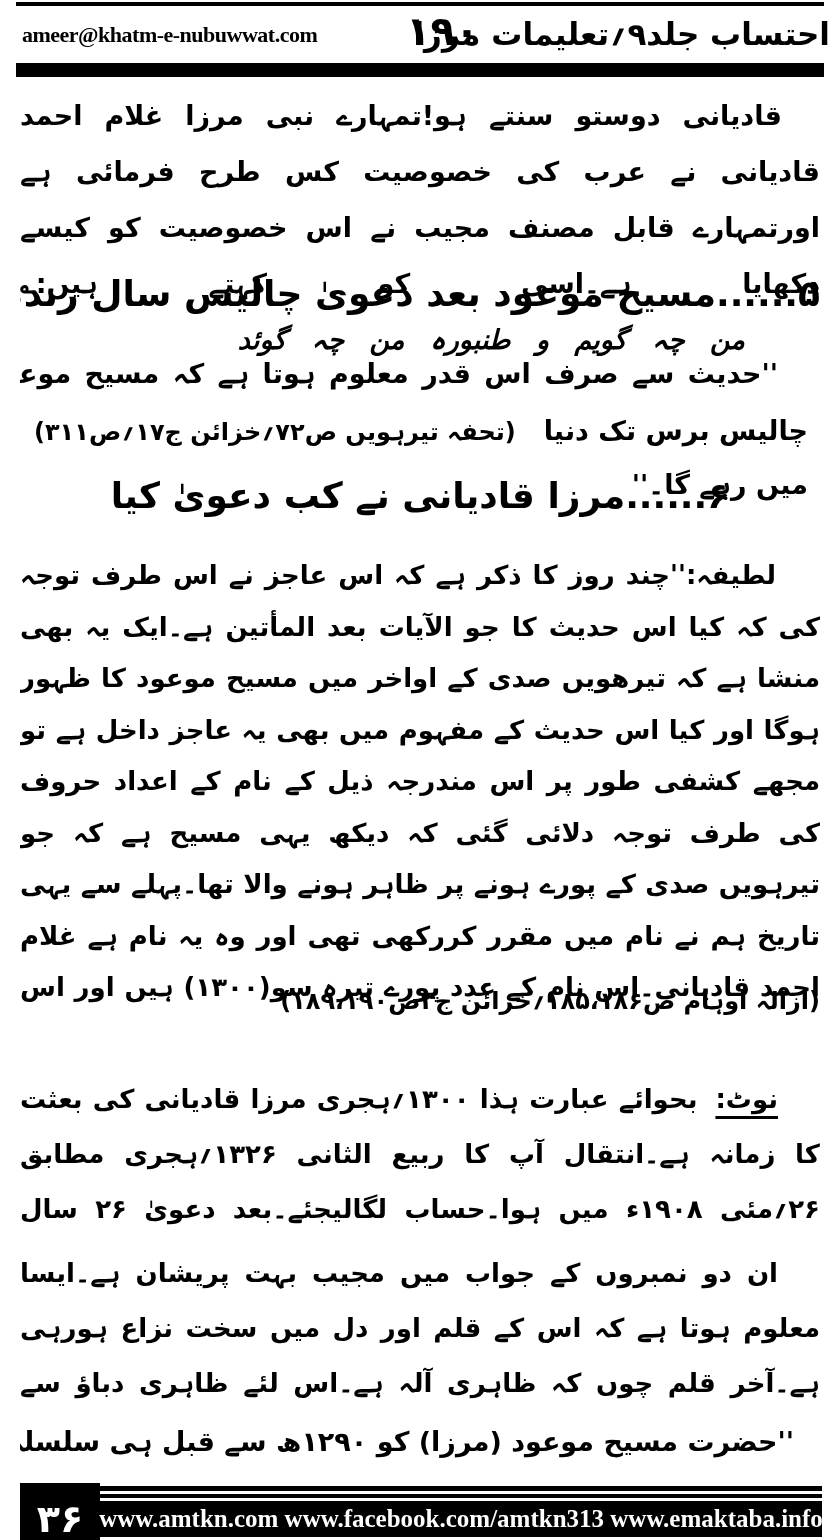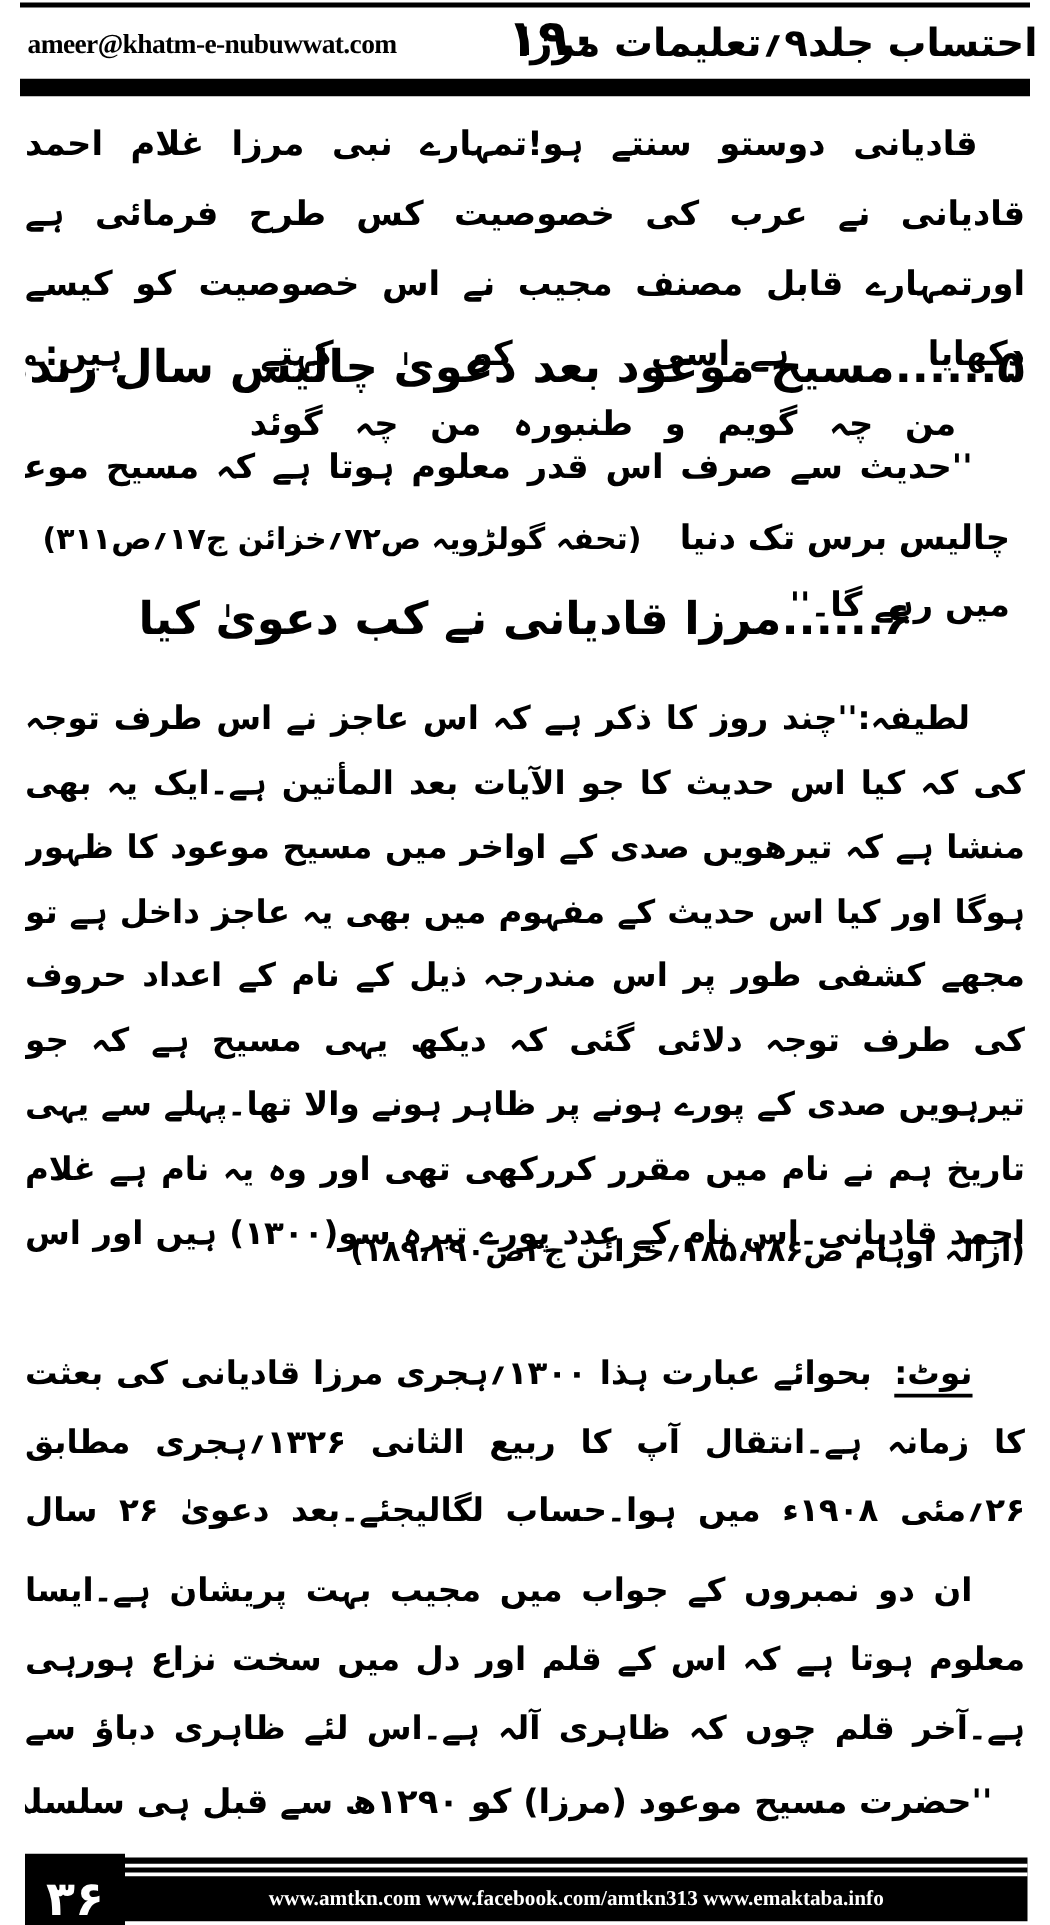--- a/index.html
+++ b/index.html
@@ -29,21 +29,21 @@
   .pagenum-top { left:406px; top:8px; font-size:40px; }
   .book-title { right:10px; top:16px; font-size:31px; }
   .thick-bar { left:16px; right:16px; top:63px; height:14px; background:var(--ink); }
   
   .block { left:20px; width:800px; }
   .para {
     font-size:27px; line-height:56px;
     text-align:justify;
   }
   .indent { text-indent:38px; }
-  .verse { word-spacing:16px; letter-spacing:2px; margin-right:55px; white-space:nowrap; }
+  .verse { word-spacing:16px; letter-spacing:2px; margin-right:75px; white-space:nowrap;font-style:italic; }
   .heading {
     font-size:36px; line-height:64px;
     text-align:center; white-space:nowrap; overflow:hidden;
   }
   .quote-line1 {
     top:346px; padding:0 42px 0 55px;
     font-size:27px; line-height:56px;
     text-align:right; white-space:nowrap; overflow:hidden;
     word-spacing:4px;
   }
@@ -92,41 +92,41 @@
     background:var(--ink);
   }
   .stripe { position:absolute; left:0; right:0; height:3px; background:var(--paper); }
   .stripe-1 { top:5px; }
   .stripe-2 { top:12px; }
   .footer-urls {
     position:absolute; left:0; right:0; top:15px; bottom:0;
     display:flex; align-items:center; justify-content:center;
     color:var(--paper);
     font-family:"Liberation Serif", serif; font-weight:bold;
-    font-size:17px; white-space:nowrap;
+    font-size:25px; white-space:nowrap;
   }
 </style>
 </head>
 <body>
 
 <div>
 
   <div class="abs top-rule"></div>
   <div class="abs email latin">ameer@khatm-e-nubuwwat.com</div>
   <div class="abs pagenum-top urdu">۱۹۰</div>
   <div class="abs book-title urdu">احتساب جلد۹؍تعلیمات مرزا</div>
   <div class="abs thick-bar"></div>
 
   <p class="abs block urdu para indent" style="top:88px;"><span>قادیانی دوستو سنتے ہو!تمہارے نبی مرزا غلام احمد قادیانی نے عرب کی خصوصیت کس طرح فرمائی ہے اورتمہارے قابل مصنف مجیب نے اس خصوصیت کو کیسے دکھایا ہے۔اسی کو کہتے ہیں:؎</span> <span class="verse">من چہ گویم و طنبورہ من چہ گوئد</span></p>
 
   <div class="abs block urdu heading" style="top:262px;">۵......مسیح موعود بعد دعویٰ چالیس سال زندہ رہے گا</div>
   <div class="abs block urdu quote-line1">''حدیث سے صرف اس قدر معلوم ہوتا ہے کہ مسیح موعود اپنے دعوے کے بعد</div>
   <div class="abs block quote-row">
     <span class="urdu quote-part2">چالیس برس تک دنیا میں رہے گا۔''</span>
-    <span class="urdu ref">(تحفہ گولڑویہ ص۷۲؍خزائن ج۱۷؍ص۳۱۱)</span>
+    <span class="urdu ref">(تحفہ تیرہویں ص۷۲؍خزائن ج۱۷؍ص۳۱۱)</span>
   </div>
 
   <div class="abs block urdu heading" style="top:464px;">۶......مرزا قادیانی نے کب دعویٰ کیا</div>
   <p class="abs block urdu long-quote">لطیفہ:''چند روز کا ذکر ہے کہ اس عاجز نے اس طرف توجہ کی کہ کیا اس حدیث کا جو الآیات بعد المأتین ہے۔ایک یہ بھی منشا ہے کہ تیرھویں صدی کے اواخر میں مسیح موعود کا ظہور ہوگا اور کیا اس حدیث کے مفہوم میں بھی یہ عاجز داخل ہے تو مجھے کشفی طور پر اس مندرجہ ذیل کے نام کے اعداد حروف کی طرف توجہ دلائی گئی کہ دیکھ یہی مسیح ہے کہ جو تیرہویں صدی کے پورے ہونے پر ظاہر ہونے والا تھا۔پہلے سے یہی تاریخ ہم نے نام میں مقرر کررکھی تھی اور وہ یہ نام ہے غلام احمد قادیانی۔اس نام کے عدد پورے تیرہ سو(۱۳۰۰) ہیں اور اس قصبہ قادیان میں بجز اس عاجز کے اور کسی شخص کا غلام احمد نام نہیں۔بلکہ میرے دل میں ڈالا گیا ہے کہ اس وقت بجز اس عاجز کے تمام دنیا میں غلام احمد قادیانی کسی کا بھی نام نہیں۔''</p>
   <div class="abs block urdu ref ref-line">(ازالہ اوہام ص۱۸۵،۱۸۶؍خزائن ج۳ص۱۸۹،۱۹۰)</div>
 
   <p class="abs block urdu note-para"><span class="note-label">نوٹ:</span><span>بحوائے عبارت ہذا ۱۳۰۰؍ہجری مرزا قادیانی کی بعثت کا زمانہ ہے۔انتقال آپ کا ربیع الثانی ۱۳۲۶؍ہجری مطابق ۲۶؍مئی ۱۹۰۸ء میں ہوا۔حساب لگالیجئے۔بعد دعویٰ ۲۶ سال رہے۔</span></p>
 
   <p class="abs block urdu commentary">ان دو نمبروں کے جواب میں مجیب بہت پریشان ہے۔ایسا معلوم ہوتا ہے کہ اس کے قلم اور دل میں سخت نزاع ہورہی ہے۔آخر قلم چوں کہ ظاہری آلہ ہے۔اس لئے ظاہری دباؤ سے متاثر ہوکر روانی میں مندرجہ ذیل عبارت لکھ گیا:</p>
 

